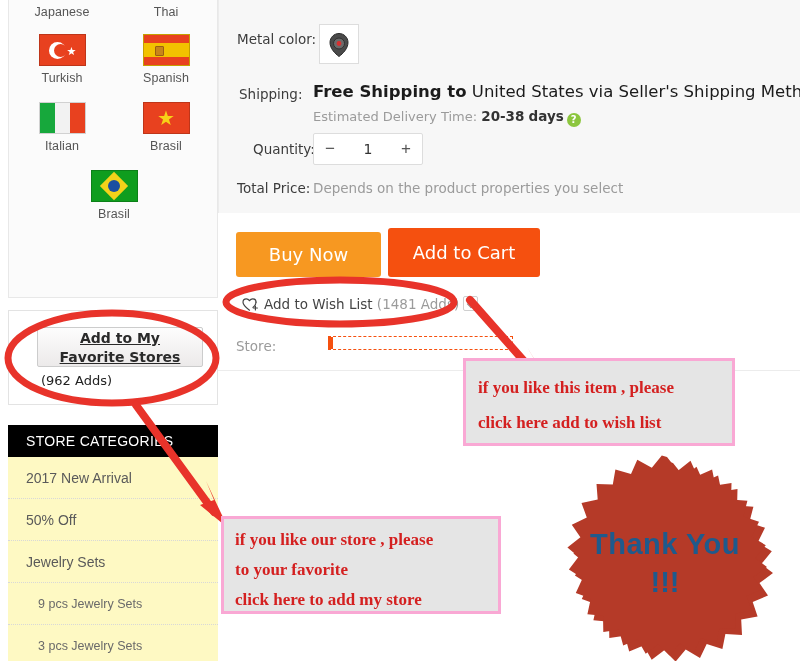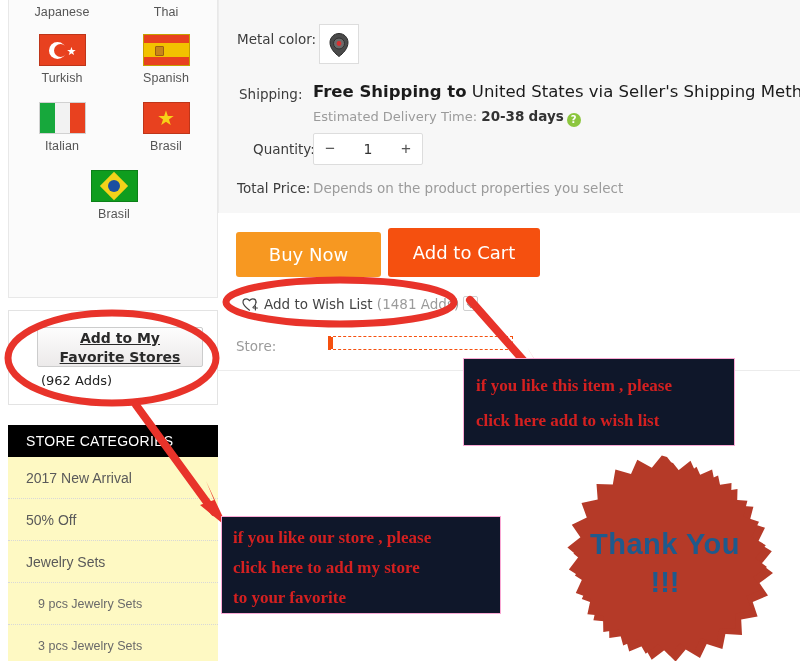--- a/index.html
+++ b/index.html
@@ -243,21 +243,21 @@
     border-left: 5px solid #f5500f;
   }
   .hr-line {
     position: absolute; left: 0; top: 370px; width: 582px;
     border-top: 1px solid #ececec;
   }
 
   
   .overlay { position: absolute; left: 0; top: 0; width: 800px; height: 661px; pointer-events: none; }
   .note-box {
-    position: absolute; background: #0f172a; border: 1px solid #f9a8d4;
+    position: absolute; background: #e5e5e5; border: 3px solid #f9a8d4;
     font-family: "Liberation Serif", serif;
     color: #d42020; font-weight: bold;
   }
   .note-line { white-space: nowrap; }
 
   #note-wish { left: 463px; top: 358px; width: 272px; height: 88px; padding: 9px 0 0 12px; }
   #note-wish .note-line { font-size: 17px; line-height: 35px; }
   #note-store { left: 221px; top: 516px; width: 280px; height: 98px; padding: 6px 0 0 11px; }
   #note-store .note-line { font-size: 17px; line-height: 30px; }
 
@@ -434,17 +434,17 @@
     <div class="t2">!!!</div>
   </div>
 
   <div class="note-box" id="note-wish">
     <div class="note-line">if  you like this item , please</div>
     <div class="note-line">click here add to wish list</div>
   </div>
 
   <div class="note-box" id="note-store">
     <div class="note-line">if  you like our store , please</div>
+    <div class="note-line">to your favorite</div>
     <div class="note-line">click here to add my store</div>
-    <div class="note-line">to your favorite</div>
   </div>
 
 </div>
 
 </body></html>

